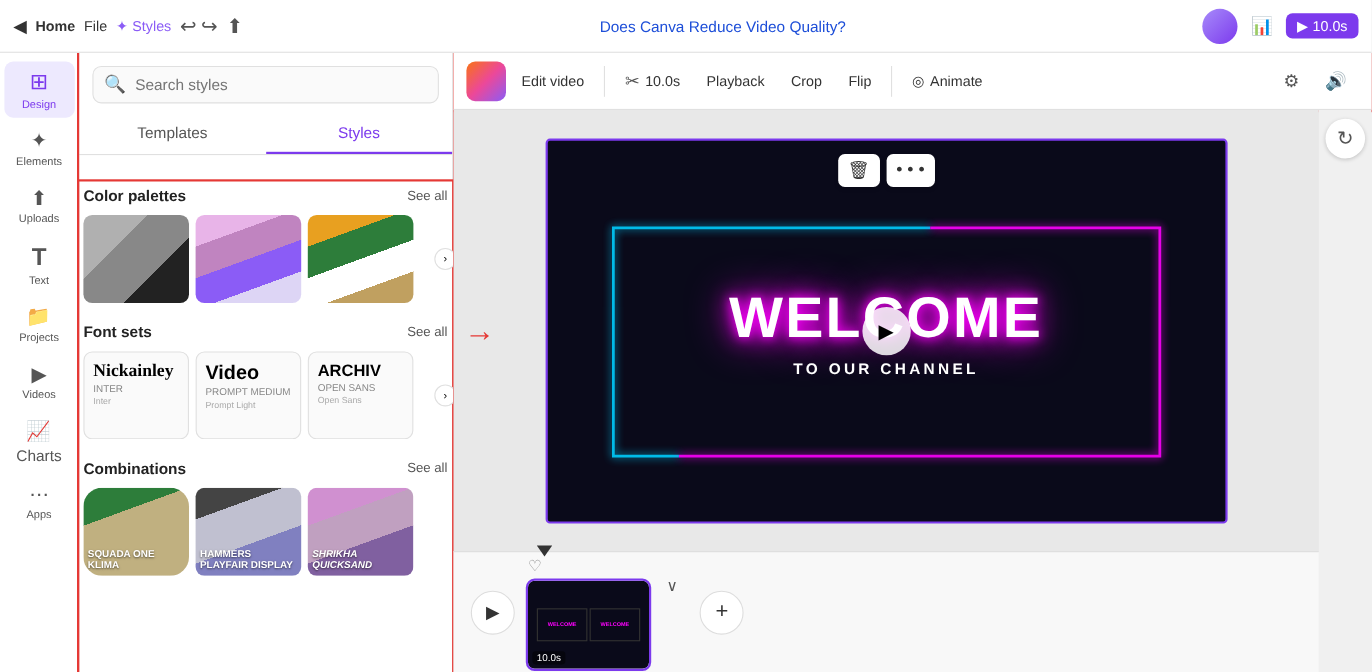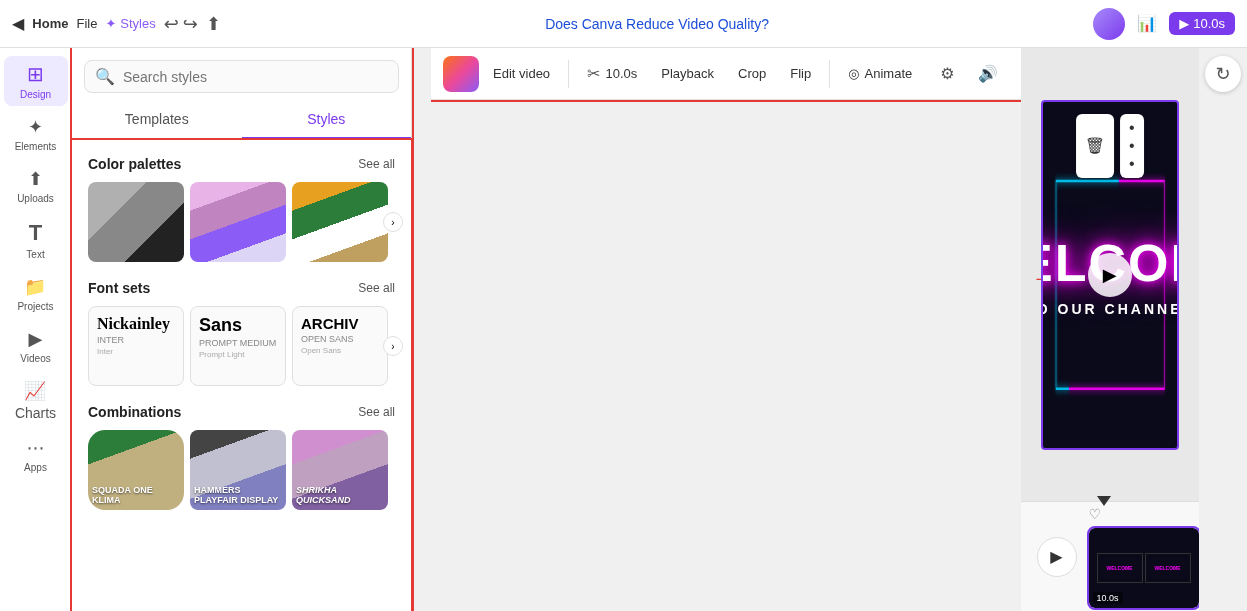--- a/index.html
+++ b/index.html
@@ -91,22 +91,23 @@
     .panel-tabs {
       display: flex; border-bottom: 1px solid #e0e0e0;
     }
     .panel-tab {
       flex: 1; text-align: center; padding: 10px 0;
       font-size: 14px; color: #555; cursor: pointer;
     }
     .panel-tab.active { color: #7c3aed; border-bottom: 2px solid #7c3aed; font-weight: 400; }
 
     .panel-body {
-      flex: 1; overflow-y: auto; padding: 16px;
+      flex: 1; overflow-y: auto; padding: 4px;
       outline: 2px solid #e53935;
+      margin-top: 24px;
     }
 
     .section-header {
       display: flex; justify-content: space-between; align-items: center;
       margin-bottom: 10px;
     }
     .section-title { font-size: 14px; font-weight: 600; color: #222; }
     .see-all { font-size: 12px; color: #555; cursor: pointer; }
 
     
@@ -412,21 +413,21 @@
         <span class="section-title">Font sets</span>
         <span class="see-all">See all</span>
       </div>
       <div class="font-sets">
         <div class="font-set-item">
           <span class="font-set-name" style="font-family: cursive; font-size:16px;">Nickainley</span>
           <span class="font-set-sub">INTER</span>
           <span class="font-set-sub2">Inter</span>
         </div>
         <div class="font-set-item">
-          <span class="font-set-name" style="font-family: Impact, sans-serif; font-size:18px;">Sans</span>
+          <span class="font-set-name" style="font-family: Impact, sans-serif; font-size:18px;">Video</span>
           <span class="font-set-sub">Prompt Medium</span>
           <span class="font-set-sub2">Prompt Light</span>
         </div>
         <div class="font-set-item">
           <span class="font-set-name" style="font-family: Arial Black, sans-serif; font-size:15px;">ARCHIV</span>
           <span class="font-set-sub">OPEN SANS</span>
           <span class="font-set-sub2">Open Sans</span>
         </div>
         <span class="font-arrow">›</span>
       </div>
@@ -442,21 +443,21 @@
         <div class="combo-item combo-bg2">
           <span class="combo-text">HAMMERS<br>Playfair Display</span>
         </div>
         <div class="combo-item combo-bg3">
           <span class="combo-text" style="font-style:italic;">Shrikha<br>Quicksand</span>
         </div>
       </div>
     </div>
   </div>
 
-  <div style="display:flex; flex-direction:row; flex:1; overflow:hidden;margin-left:19px;">
+  <div style="display:flex; flex-direction:column; flex:1; overflow:hidden;">
 
     <div class="toolbar-strip">
       <div class="color-swatch"></div>
       <div class="toolbar-btn">
         <span>Edit video</span>
       </div>
       <div class="toolbar-divider"></div>
       <div class="toolbar-btn">
         <span class="toolbar-icon">✂</span>
         <span>10.0s</span>

